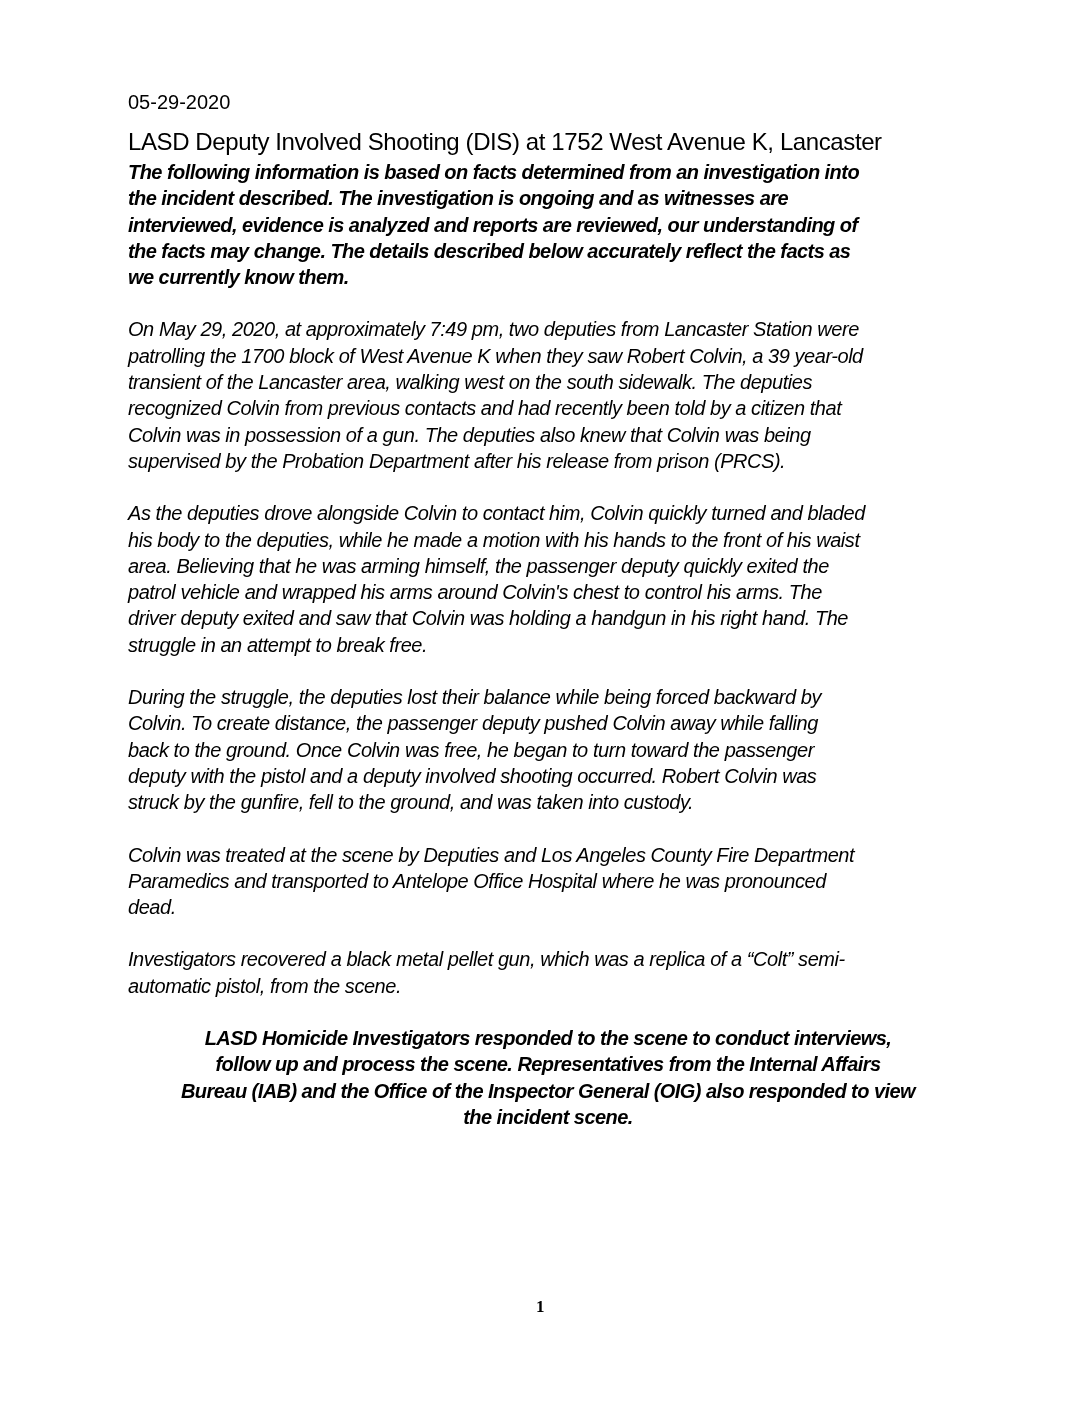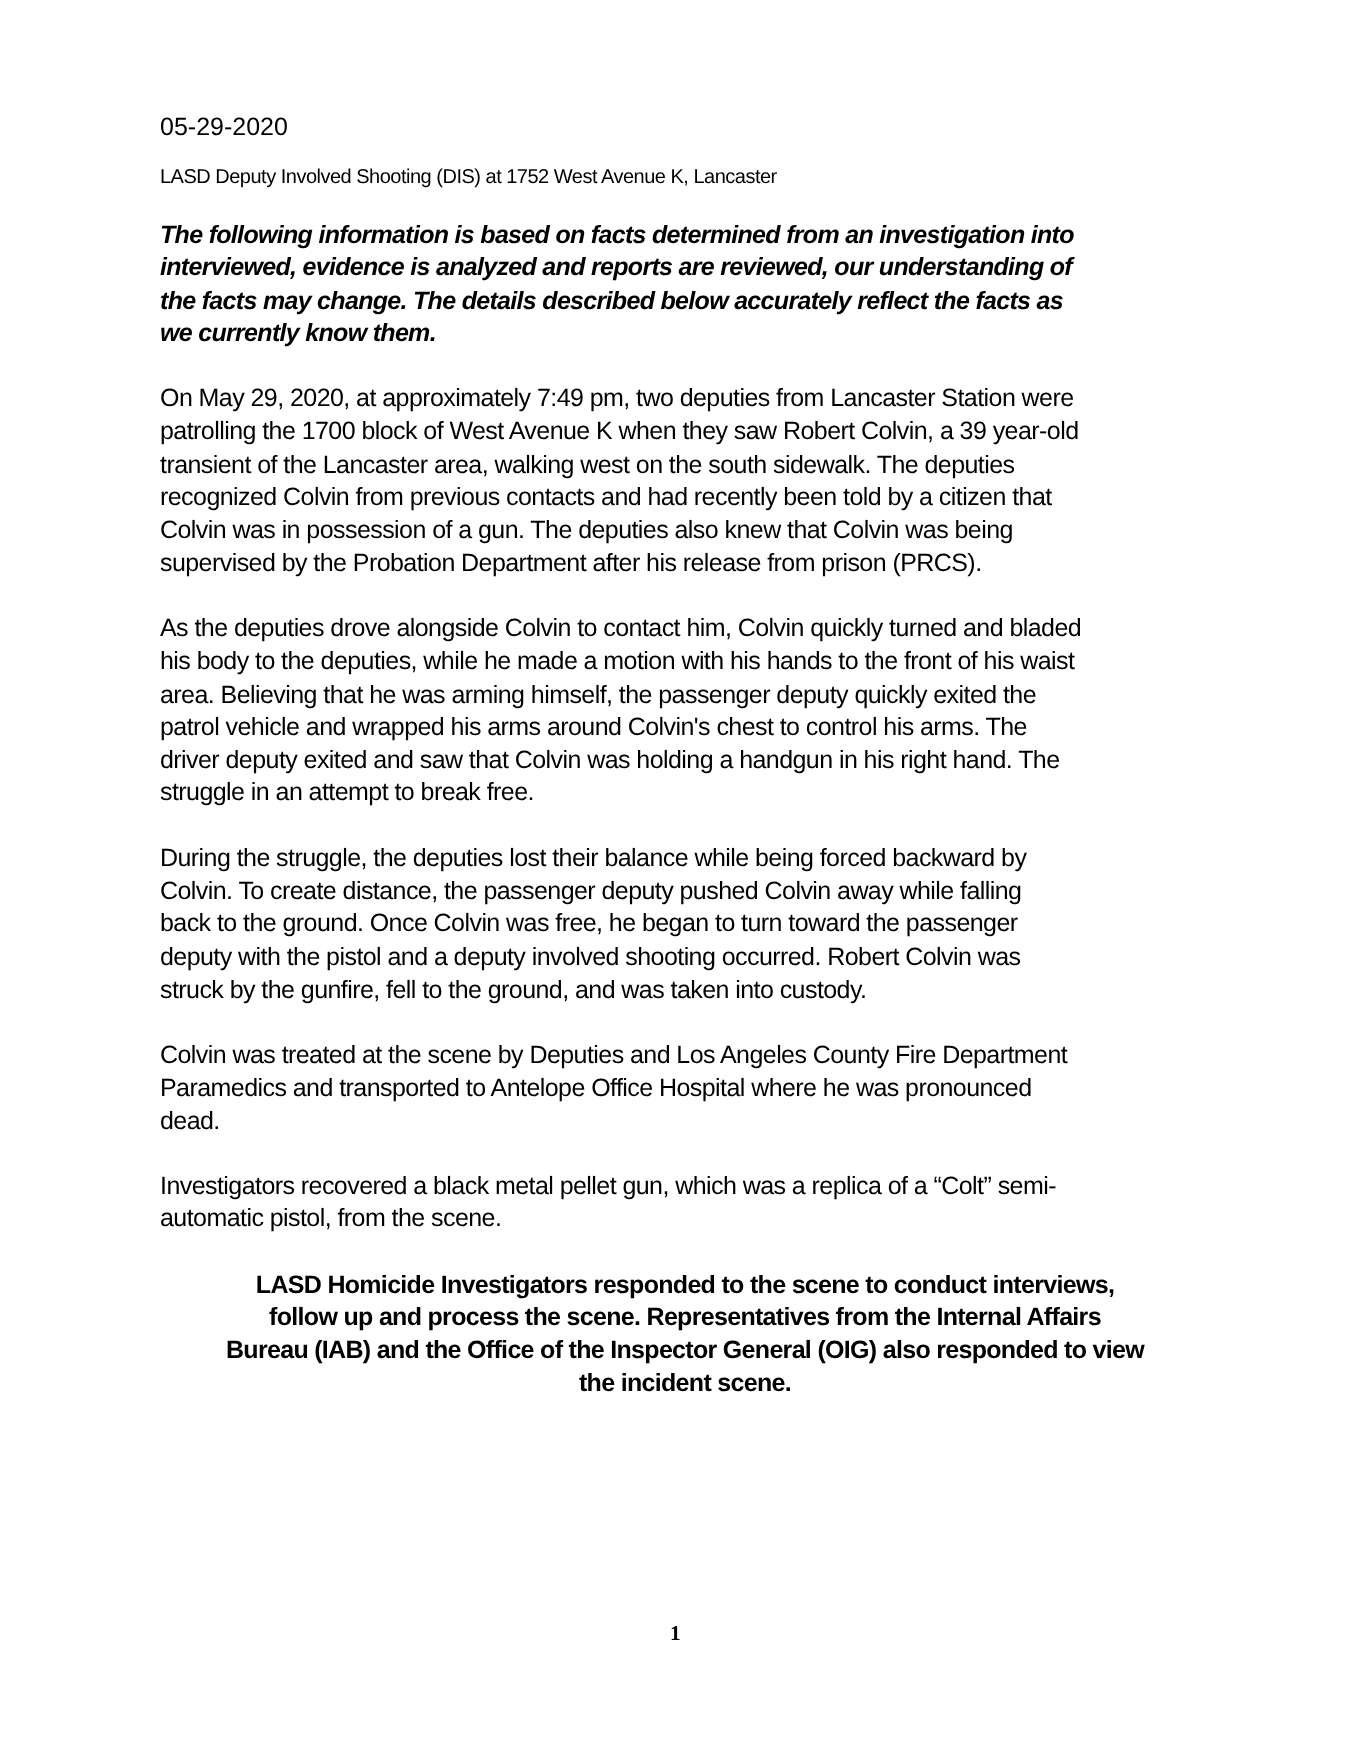--- a/index.html
+++ b/index.html
@@ -28,30 +28,31 @@
       position: absolute;
       left: 128px;
       top: 89px;
       width: 840px;
     }
     .line {
       font-size: 20px;
       line-height: 26.3px;
       white-space: nowrap;
       letter-spacing: -0.45px;
+      font-style: italic;
     }
     .date {
       font-size: 20px;
       line-height: 26px;
       margin: 0 0 14px 0;
     }
     .title {
-      font-size: 16px;
+      font-size: 24px;
       line-height: 26px;
-      margin: 0 0 20px 0;
+      margin: 0 0 4px 0;
       letter-spacing: -0.4px;
     }
     .para {
       margin: 0 0 26px 0;
     }
     .bold-italic .line {
       font-weight: bold;
       font-style: italic;
       letter-spacing: -0.55px;
     }
@@ -74,20 +75,21 @@
 
 <div class="page">
   <div class="content">
 
     <div class="date">05-29-2020</div>
 
     <div class="title">LASD Deputy Involved Shooting (DIS) at 1752 West Avenue K, Lancaster</div>
 
     <div class="para bold-italic">
       <div class="line">The following information is based on facts determined from an investigation into</div>
+      <div class="line">the incident described.  The investigation is ongoing and as witnesses are</div>
       <div class="line">interviewed, evidence is analyzed and reports are reviewed, our understanding of</div>
       <div class="line">the facts may change.  The details described below accurately reflect the facts as</div>
       <div class="line">we currently know them.</div>
     </div>
 
     <div class="para">
       <div class="line">On May 29, 2020, at approximately 7:49 pm, two deputies from Lancaster Station were</div>
       <div class="line">patrolling the 1700 block of West Avenue K when they saw Robert Colvin, a 39 year-old</div>
       <div class="line">transient of the Lancaster area, walking west on the south sidewalk.  The deputies</div>
       <div class="line">recognized Colvin from previous contacts and had recently been told by a citizen that</div>

